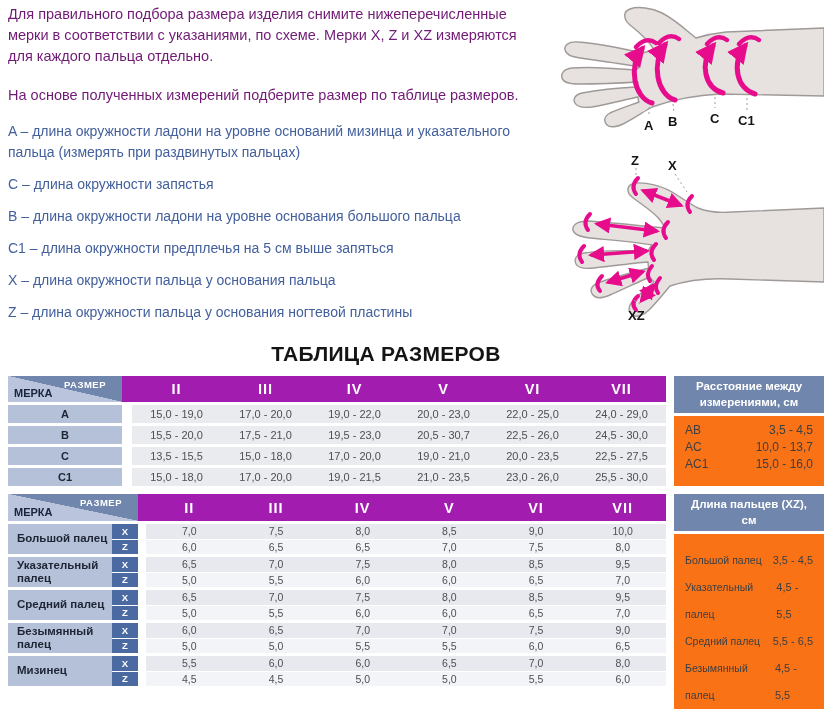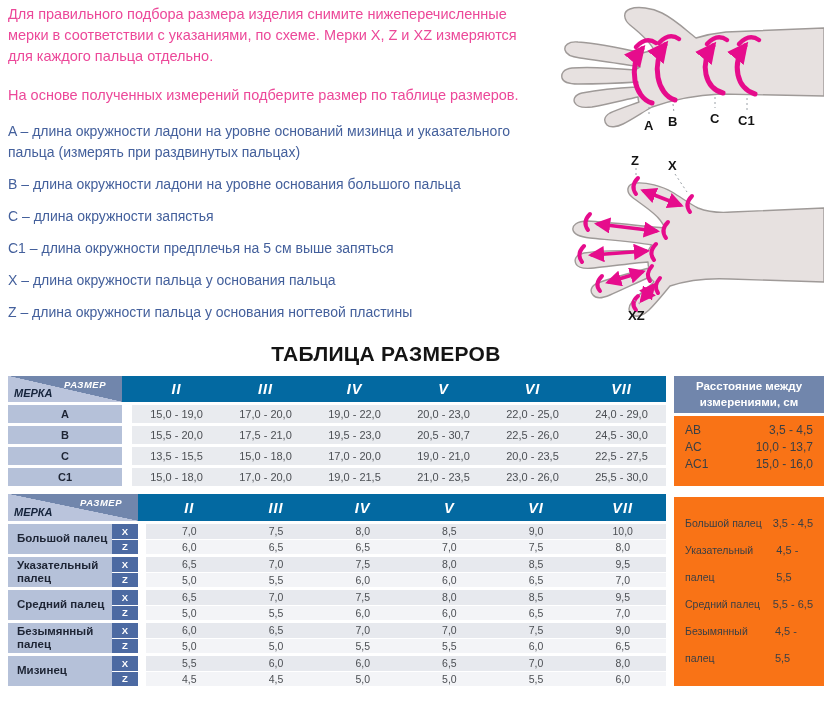--- a/index.html
+++ b/index.html
@@ -7,36 +7,36 @@
   body {
     width:832px; height:715px; background:#ffffff;
     font-family:"Liberation Sans", sans-serif; color:#3d4043;
     overflow:hidden;
   }
   .page { padding:4px 8px 0 8px; }
 
   
   .top { display:flex; }
   .textcol { flex:1; padding-right:6px; }
-  .para { font-size:14.5px; line-height:21px; margin:0 0 18px 0; color:#ec4899; }
+  .para { font-size:14.5px; line-height:21px; margin:0 0 18px 0; color:#701a75; }
   .para.second { margin-bottom:15px; }
   .def { font-size:14px; line-height:21px; margin:0 0 11px 0; color:#44609c; }
   .diagrams { width:276px; }
   .diagrams svg { display:block; }
   .d2 { margin-top:20px; }
 
   
   .title { font-size:21px; font-weight:bold; color:#141414; text-align:center;
            margin:8px 60px 10px 0; letter-spacing:.3px; }
 
   
   .section { display:flex; align-items:stretch; }
   .section + .section { margin-top:8px; }
   .maintable { flex:1; }
-  .thead { display:flex; height:26px; background:#0369a1;font-style:italic; }
+  .thead { display:flex; height:26px; background:#a21caf; }
   .thead2 { height:27px; }
   .corner { position:relative; width:114px;
             background:linear-gradient(to bottom left,#7186ac 49.3%,#bac4dc 49.8%); }
   .corner2 { width:130px; }
   .corner .cr-size { position:absolute; top:3px; right:16px; font-size:9.5px;
                      color:#fff; font-weight:bold; letter-spacing:.5px; }
   .corner .cr-measure { position:absolute; bottom:3px; left:6px; font-size:11px;
                         color:#16243c; font-weight:bold; }
   .hcols { flex:1; display:flex; margin-left:10px;text-align:center; }
   .hcols2 { margin-left:8px; }
@@ -83,22 +83,22 @@
 </head>
 <body>
 
 <div class="page">
 
   <div class="top">
     <div class="textcol">
       <p class="para">Для правильного подбора размера изделия снимите нижеперечисленные мерки в соответствии с указаниями, по схеме. Мерки X, Z и XZ измеряются для каждого пальца отдельно.</p>
       <p class="para second">На основе полученных измерений подберите размер по таблице размеров.</p>
       <p class="def">A – длина окружности ладони на уровне оснований мизинца и указательного пальца (измерять при раздвинутых пальцах)</p>
+      <p class="def">C – длина окружности запястья</p>
       <p class="def">B – длина окружности ладони на уровне основания большого пальца</p>
-      <p class="def">C – длина окружности запястья</p>
       <p class="def">C1 – длина окружности предплечья на 5 см выше запяться</p>
       <p class="def">X – длина окружности пальца у основания пальца</p>
       <p class="def">Z – длина окружности пальца у основания ногтевой пластины</p>
     </div>
 
     <div class="diagrams">
 
       <svg class="d1" width="276" height="128" viewBox="0 0 276 128">
         <defs>
           <marker id="ah1" viewBox="0 0 10 10" refX="7.5" refY="5" markerWidth="4.2" markerHeight="4.2" orient="auto-start-reverse">
@@ -421,20 +421,21 @@
                 <div class="tcell">5,0</div>
                 <div class="tcell">5,5</div>
                 <div class="tcell">6,0</div>
               </div>
             </div>
           </div>
         </div>
     </div>
 
     <div class="panel">
+      <div class="phead one">Длина пальцев (XZ), см</div>
       <div class="pbody long" id="p2rows">
           <div class="prow">
             <div class="plabel">Большой палец</div>
             <div class="pvalue">3,5 - 4,5</div>
           </div>
           <div class="prow">
             <div class="plabel">Указательный палец</div>
             <div class="pvalue">4,5 - 5,5</div>
           </div>
           <div class="prow">

